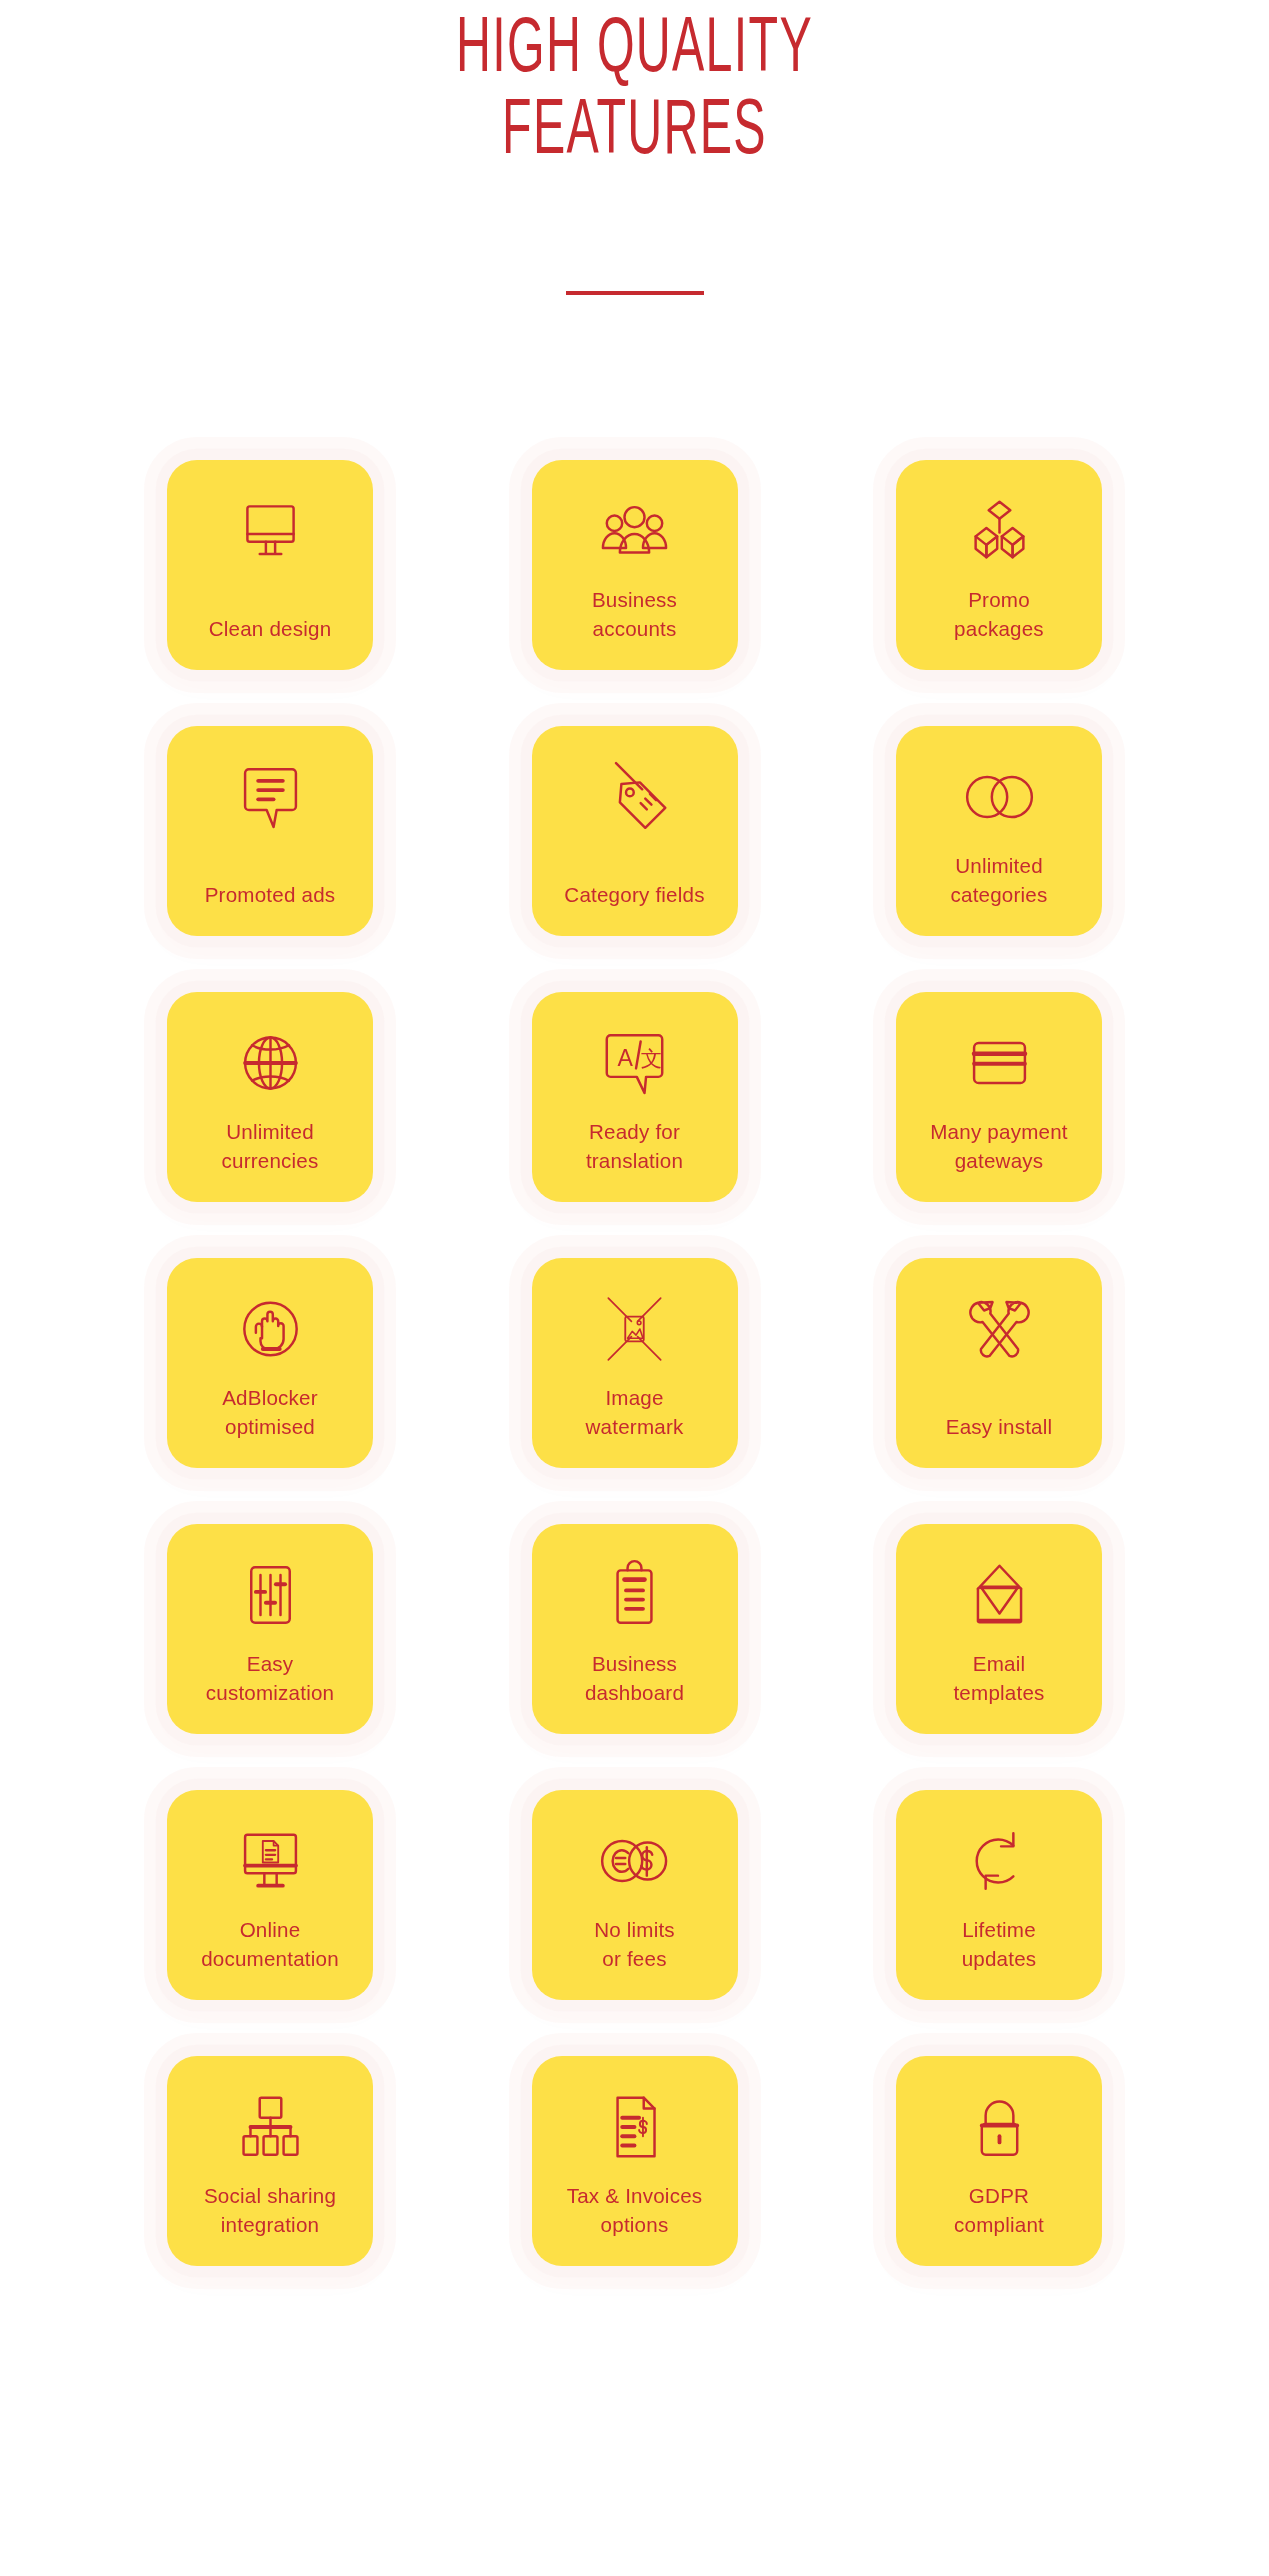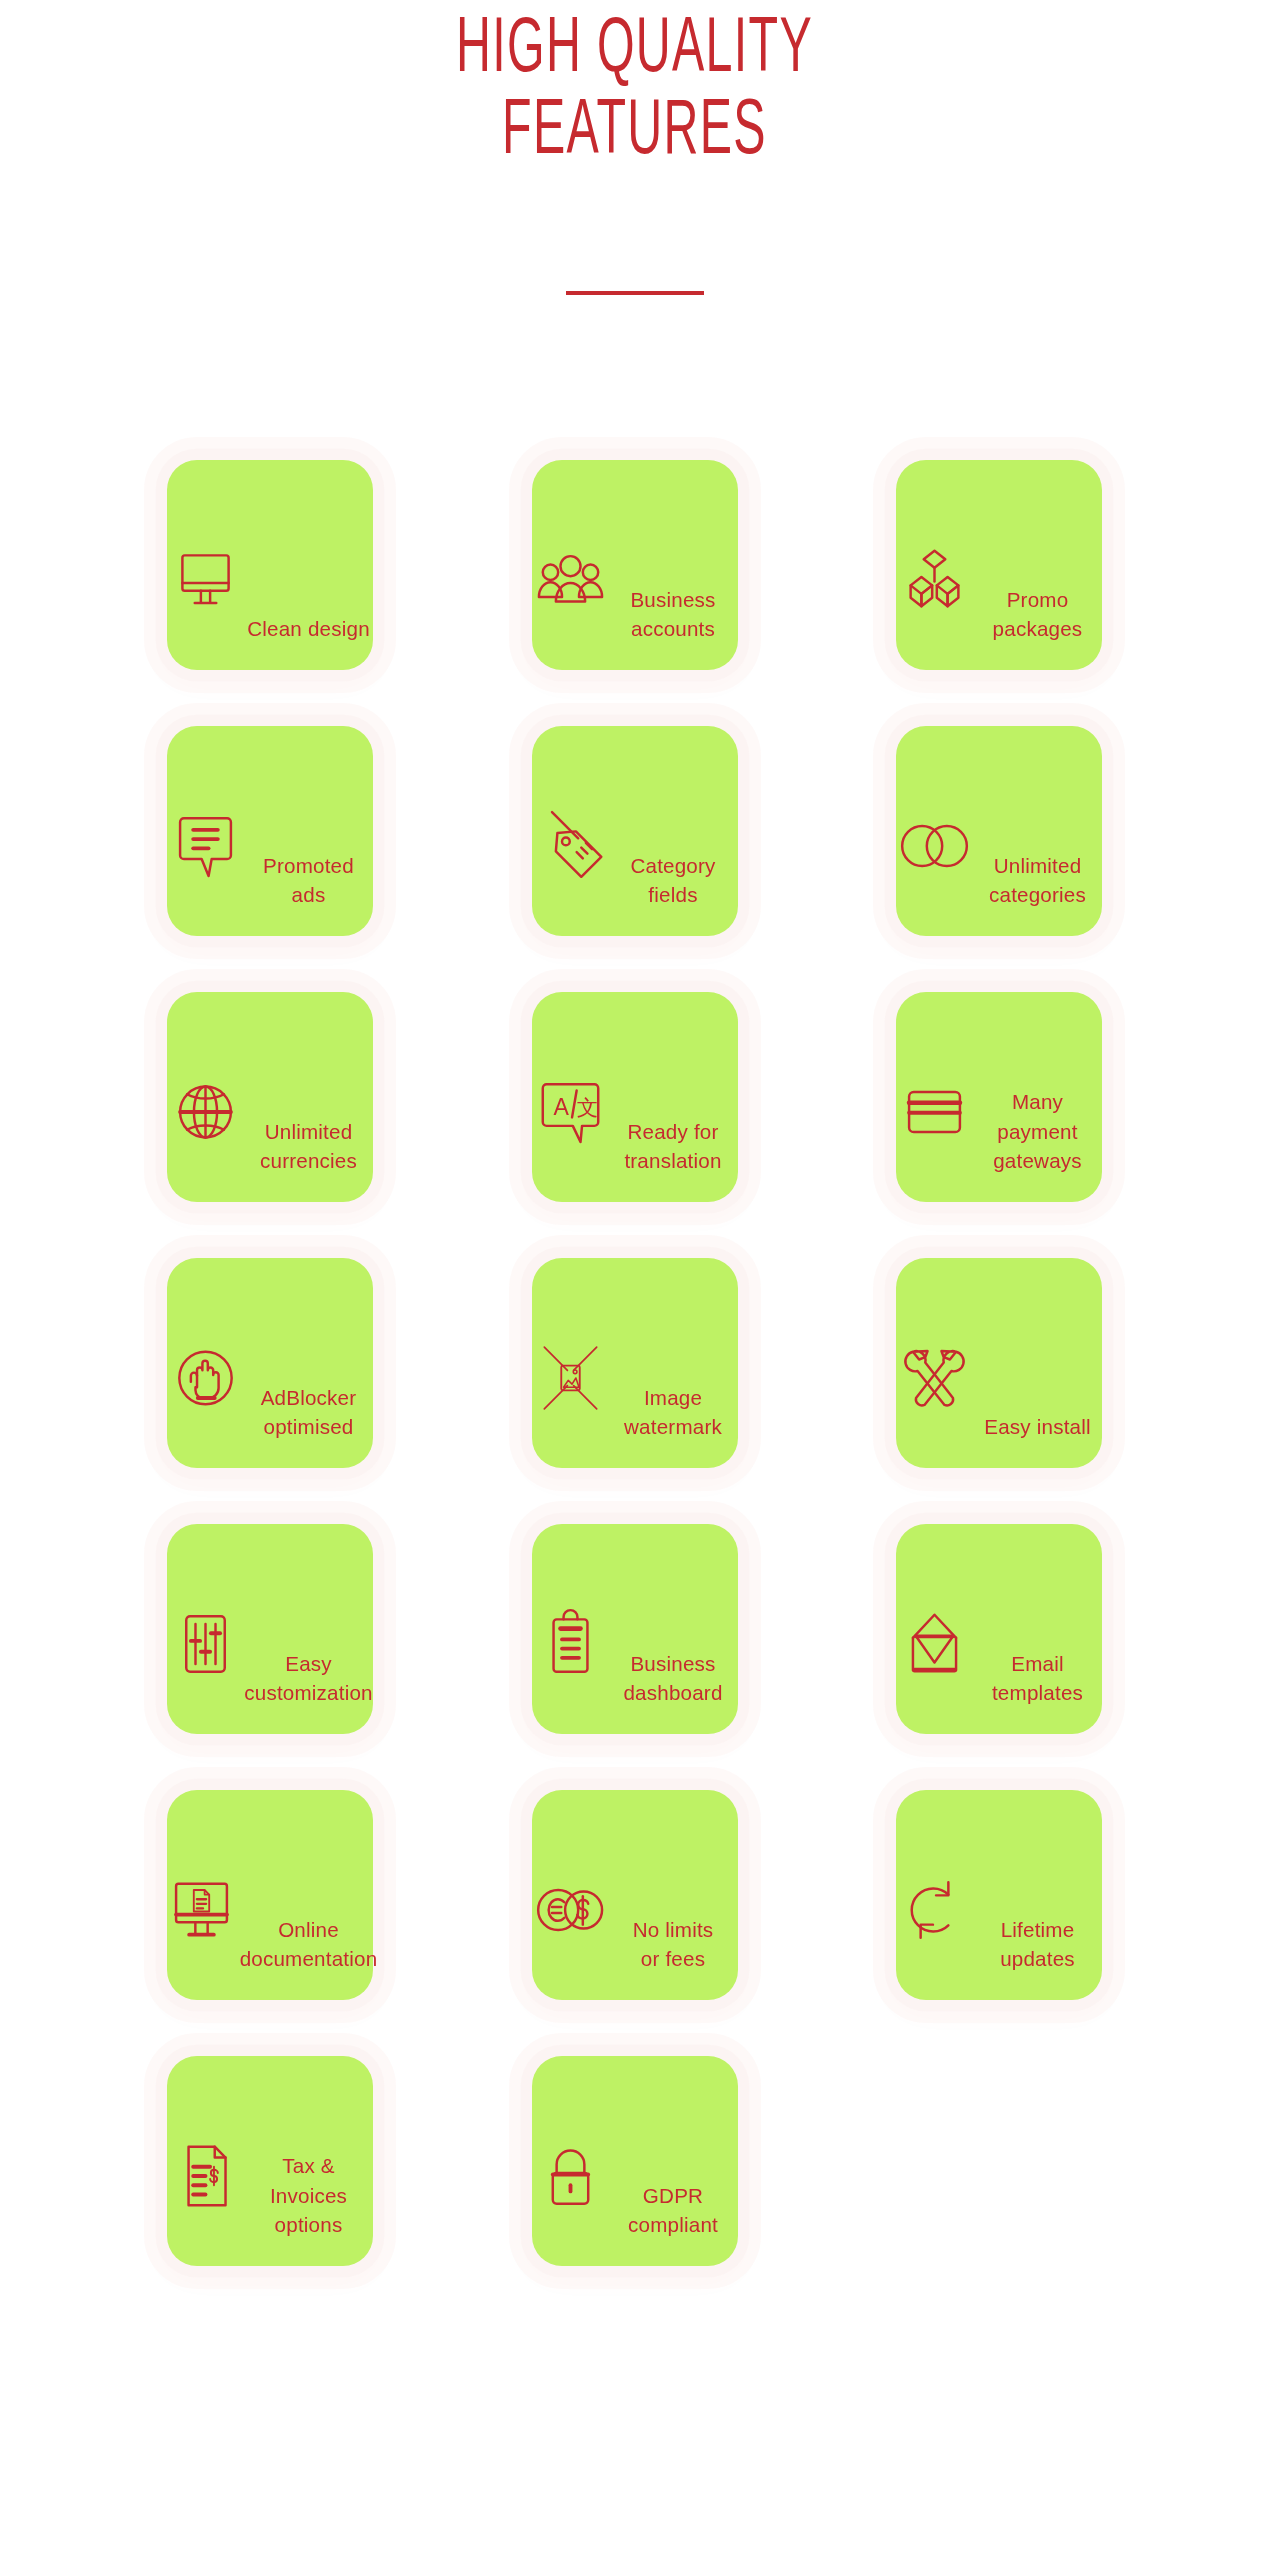--- a/index.html
+++ b/index.html
@@ -58,31 +58,31 @@
     width: 935px;
     display: grid;
     grid-template-columns: repeat(3, 206px);
     justify-content: space-between;
     row-gap: 56px;
   }
 
   .feature-card {
     width: 206px;
     height: 210px;
-    background: #bef264;
+    background: #fde047;
     border-radius: 30px;
     box-shadow:
       0 0 0 11.3px rgba(252, 243, 242, 0.95),
       0 0 0 23px rgba(253, 247, 246, 0.75),
       0 7.2px 31px rgba(198, 42, 47, 0.055),
       0 1px 7.2px rgba(198, 42, 47, 0.035);
     display: flex;
-    flex-direction: row;
+    flex-direction: column;
     align-items: center;
-    justify-content: center;
+    justify-content: space-between;
     padding-top: 30px;
     position: relative;
   }
 
   .feature-icon {
     width: 77px;
     height: 82px;
     display: flex;
     align-items: center;
     justify-content: center;
@@ -363,20 +363,37 @@
             <polyline points="32,86 32,69 48,69"></polyline>
             <path d="M32 70 a28 28 0 0 0 36 -40" stroke="none"></path>
           </svg>
         </div>
         <div class="feature-label">Lifetime
 updates</div>
       </div>
       <div class="feature-card">
         <div class="feature-icon">
           <svg viewBox="0 0 100 100">
+            <rect x="36" y="12" width="28" height="26" rx="2"></rect>
+            <line x1="50" y1="38" x2="50" y2="50"></line>
+            <line x1="24" y1="50" x2="76" y2="50" stroke-width="5"></line>
+            <line x1="24" y1="50" x2="24" y2="62"></line>
+            <line x1="50" y1="50" x2="50" y2="62"></line>
+            <line x1="76" y1="50" x2="76" y2="62"></line>
+            <rect x="15" y="62" width="18" height="24" rx="2"></rect>
+            <rect x="41" y="62" width="18" height="24" rx="2"></rect>
+            <rect x="67" y="62" width="18" height="24" rx="2"></rect>
+          </svg>
+        </div>
+        <div class="feature-label">Social sharing
+integration</div>
+      </div>
+      <div class="feature-card">
+        <div class="feature-icon">
+          <svg viewBox="0 0 100 100">
             <path d="M28 12 h34 l14 14 v62 h-48 Z"></path>
             <path d="M62 12 v14 h14"></path>
             <line x1="34" y1="38" x2="56" y2="38" stroke-width="5"></line>
             <line x1="34" y1="50" x2="50" y2="50" stroke-width="5"></line>
             <line x1="34" y1="62" x2="50" y2="62" stroke-width="5"></line>
             <line x1="34" y1="74" x2="50" y2="74" stroke-width="5"></line>
             <path d="M66 46 a5 4 0 0 0 -5 -4 a4 4 0 0 0 0 8 a4 4 0 0 1 0 8 a5 4 0 0 1 -5 -4" stroke-width="2.6"></path>
             <line x1="61" y1="38" x2="61" y2="62" stroke-width="2.4"></line>
           </svg>
         </div>

